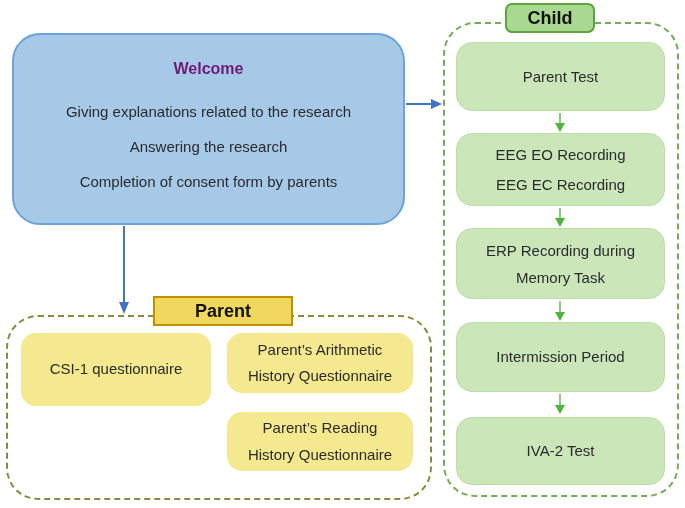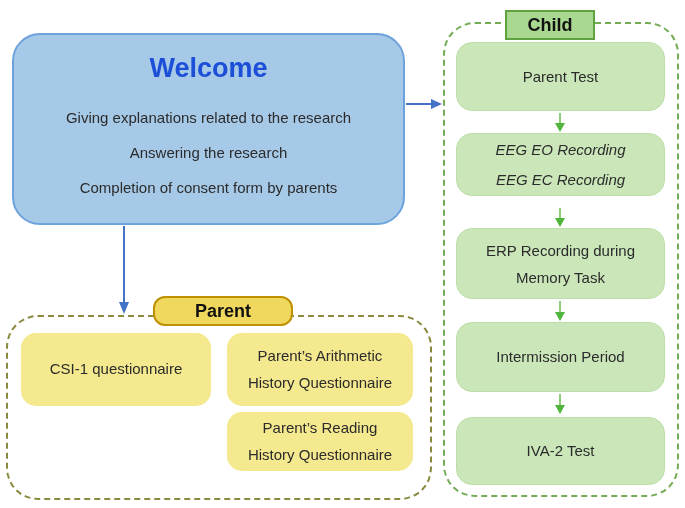--- a/index.html
+++ b/index.html
@@ -9,64 +9,64 @@
   }
   .canvas * { box-sizing:border-box; }
 
   
   .welcome {
     position:absolute; left:12px; top:33px; width:393px; height:192px;
     background:#a6c9e8; border:2px solid #6ca3dc; border-radius:28px;
     display:flex; flex-direction:column; align-items:center; justify-content:center;
     text-align:center; padding:6px 18px;
   }
-  .welcome-title { font-size:27px; font-weight:bold; color:#1d4ed8; margin-bottom:16px; }
+  .welcome-title { font-size:16px; font-weight:bold; color:#701a75; margin-bottom:16px; }
   .welcome-line  { font-size:15px; color:#2b2b2b; margin:9px 0;text-align:right; }
 
   
   .child-panel {
     position:absolute; left:443px; top:22px; width:236px; height:475px;
     border:2px dashed #74ac56; border-radius:32px; background:transparent;
   }
   .child-label {
-    position:absolute; left:505px; top:10px; width:90px; height:30px;
-    background:#a9d890; border:2px solid #5fa23f; border-radius:0;
+    position:absolute; left:505px; top:3px; width:90px; height:30px;
+    background:#a9d890; border:2px solid #5fa23f; border-radius:7px;
     display:flex; align-items:center; justify-content:center;
     font-size:18px; font-weight:bold; color:#111;
   }
   .step {
     position:absolute; left:456px; width:209px;
     background:#cbe7ba; border:1px solid #bcdfa8; border-radius:16px;
     display:flex; align-items:center; justify-content:center; text-align:center;
     font-size:15px; line-height:1.95; color:#2b2b2b; white-space:pre-line; padding:4px 10px;
   }
   .step-0 { top:42px;  height:69px; }
-  .step-1 { top:133px; height:63px;font-style:italic; }
+  .step-1 { top:133px; height:73px; }
   .step-2 { top:228px; height:71px; line-height:1.8; }
   .step-3 { top:322px; height:70px; }
   .step-4 { top:417px; height:68px; }
 
   
   .parent-panel {
     position:absolute; left:6px; top:315px; width:426px; height:185px;
     border:2px dashed #8a8a3e; border-radius:32px; background:transparent;
   }
   .parent-label {
     position:absolute; left:153px; top:296px; width:140px; height:30px;
-    background:#f0d75e; border:2px solid #bf9000; border-radius:12px;
+    background:#f0d75e; border:2px solid #bf9000; border-radius:0;
     display:flex; align-items:center; justify-content:center;
     font-size:18px; font-weight:bold; color:#111;
   }
   .pbox {
     position:absolute; background:#f4e98f; border-radius:15px;
     display:flex; align-items:center; justify-content:center; text-align:center;
     font-size:15px; line-height:1.75; color:#2b2b2b; white-space:pre-line; padding:4px 8px;
   }
   .pbox-0 { left:21px;  top:333px; width:190px; height:73px; }
-  .pbox-1 { left:227px; top:333px; width:186px; height:73px; }
+  .pbox-1 { left:227px; top:333px; width:186px; height:60px; }
   .pbox-2 { left:21px;  top:412px; width:190px; height:73px; }
   .pbox-3 { left:227px; top:412px; width:186px; height:59px; }
 
   .arrows { position:absolute; left:0; top:0; width:685px; height:508px; pointer-events:none; }
 </style>
 </head>
 <body>
 
 <div class="canvas">
 

